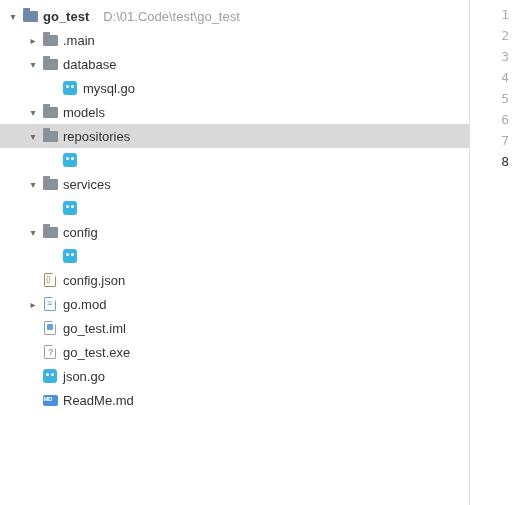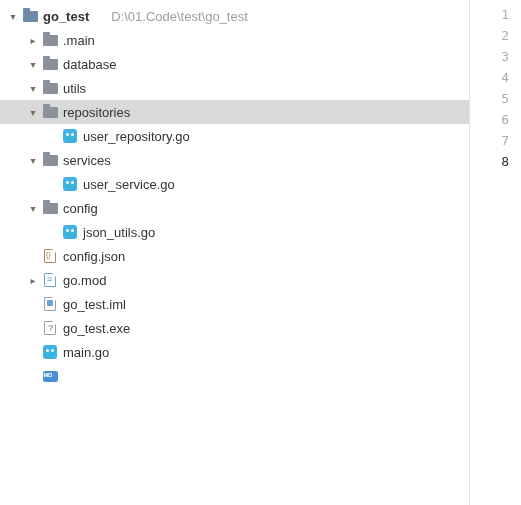--- a/index.html
+++ b/index.html
@@ -55,21 +55,21 @@
       width: 16px;
       height: 16px;
       margin: 0 5px 0 2px;
       flex-shrink: 0;
       display: inline-flex;
       align-items: center;
       justify-content: center;
     }
     .label { color: #333; }
     .label.bold { font-weight: 700; }
-    .path { color: #9e9e9e; margin-left: 22px; }
+    .path { color: #9e9e9e; margin-left: 14px; }
     
     .ic-folder {
       width: 15px; height: 11px; background: #8a9199;
       border-radius: 1px; position: relative;
     }
     .ic-folder::before {
       content: ""; position: absolute; top: -3px; left: 0;
       width: 7px; height: 3px; background: #8a9199; border-radius: 1px 1px 0 0;
     }
     .ic-folder-root { background: #6f8aa8; }
@@ -145,74 +145,79 @@
     </div>
     <div class="row">
       <span class="indent" style="width: 20px;"></span>
       <span class="arrow">▾</span>
       <span class="icon">
         <span class="ic-folder"></span>
       </span>
       <span class="label">database</span>
     </div>
     <div class="row">
-      <span class="indent" style="width: 20px;"></span>
-      <span class="arrow">▾</span>
-      <span class="icon">
-        <span class="ic-folder"></span>
-      </span>
-      <span class="label">utils</span>
+      <span class="indent" style="width: 40px;"></span>
+      <span class="arrow blank">▸</span>
+      <span class="icon">
+        <span class="ic-go"></span>
+      </span>
+      <span class="label">mysql.go</span>
+    </div>
+    <div class="row">
+      <span class="indent" style="width: 20px;"></span>
+      <span class="arrow">▾</span>
+      <span class="icon">
+        <span class="ic-folder"></span>
+      </span>
+      <span class="label">models</span>
     </div>
     <div class="row selected">
       <span class="indent" style="width: 20px;"></span>
       <span class="arrow">▾</span>
       <span class="icon">
         <span class="ic-folder"></span>
       </span>
       <span class="label">repositories</span>
     </div>
     <div class="row">
       <span class="indent" style="width: 40px;"></span>
       <span class="arrow blank">▸</span>
       <span class="icon">
         <span class="ic-go"></span>
       </span>
-      <span class="label">user_repository.go</span>
     </div>
     <div class="row">
       <span class="indent" style="width: 20px;"></span>
       <span class="arrow">▾</span>
       <span class="icon">
         <span class="ic-folder"></span>
       </span>
       <span class="label">services</span>
     </div>
     <div class="row">
       <span class="indent" style="width: 40px;"></span>
       <span class="arrow blank">▸</span>
       <span class="icon">
         <span class="ic-go"></span>
       </span>
-      <span class="label">user_service.go</span>
     </div>
     <div class="row">
       <span class="indent" style="width: 20px;"></span>
       <span class="arrow">▾</span>
       <span class="icon">
         <span class="ic-folder"></span>
       </span>
       <span class="label">config</span>
     </div>
     <div class="row">
       <span class="indent" style="width: 40px;"></span>
       <span class="arrow blank">▸</span>
       <span class="icon">
         <span class="ic-go"></span>
       </span>
-      <span class="label">json_utils.go</span>
     </div>
     <div class="row">
       <span class="indent" style="width: 20px;"></span>
       <span class="arrow blank">▸</span>
       <span class="icon">
         <span class="ic-file ic-json"></span>
       </span>
       <span class="label">config.json</span>
     </div>
     <div class="row">
@@ -238,28 +243,29 @@
         <span class="ic-file ic-exe"></span>
       </span>
       <span class="label">go_test.exe</span>
     </div>
     <div class="row">
       <span class="indent" style="width: 20px;"></span>
       <span class="arrow blank">▸</span>
       <span class="icon">
         <span class="ic-go"></span>
       </span>
-      <span class="label">main.go</span>
+      <span class="label">json.go</span>
     </div>
     <div class="row">
       <span class="indent" style="width: 20px;"></span>
       <span class="arrow blank">▸</span>
       <span class="icon">
         <span class="ic-md"></span>
       </span>
+      <span class="label">ReadMe.md</span>
     </div>
   </div>
 <div class="gutter" id="gutter">
     <div>1</div>
     <div>2</div>
     <div>3</div>
     <div>4</div>
     <div>5</div>
     <div>6</div>
     <div>7</div>

